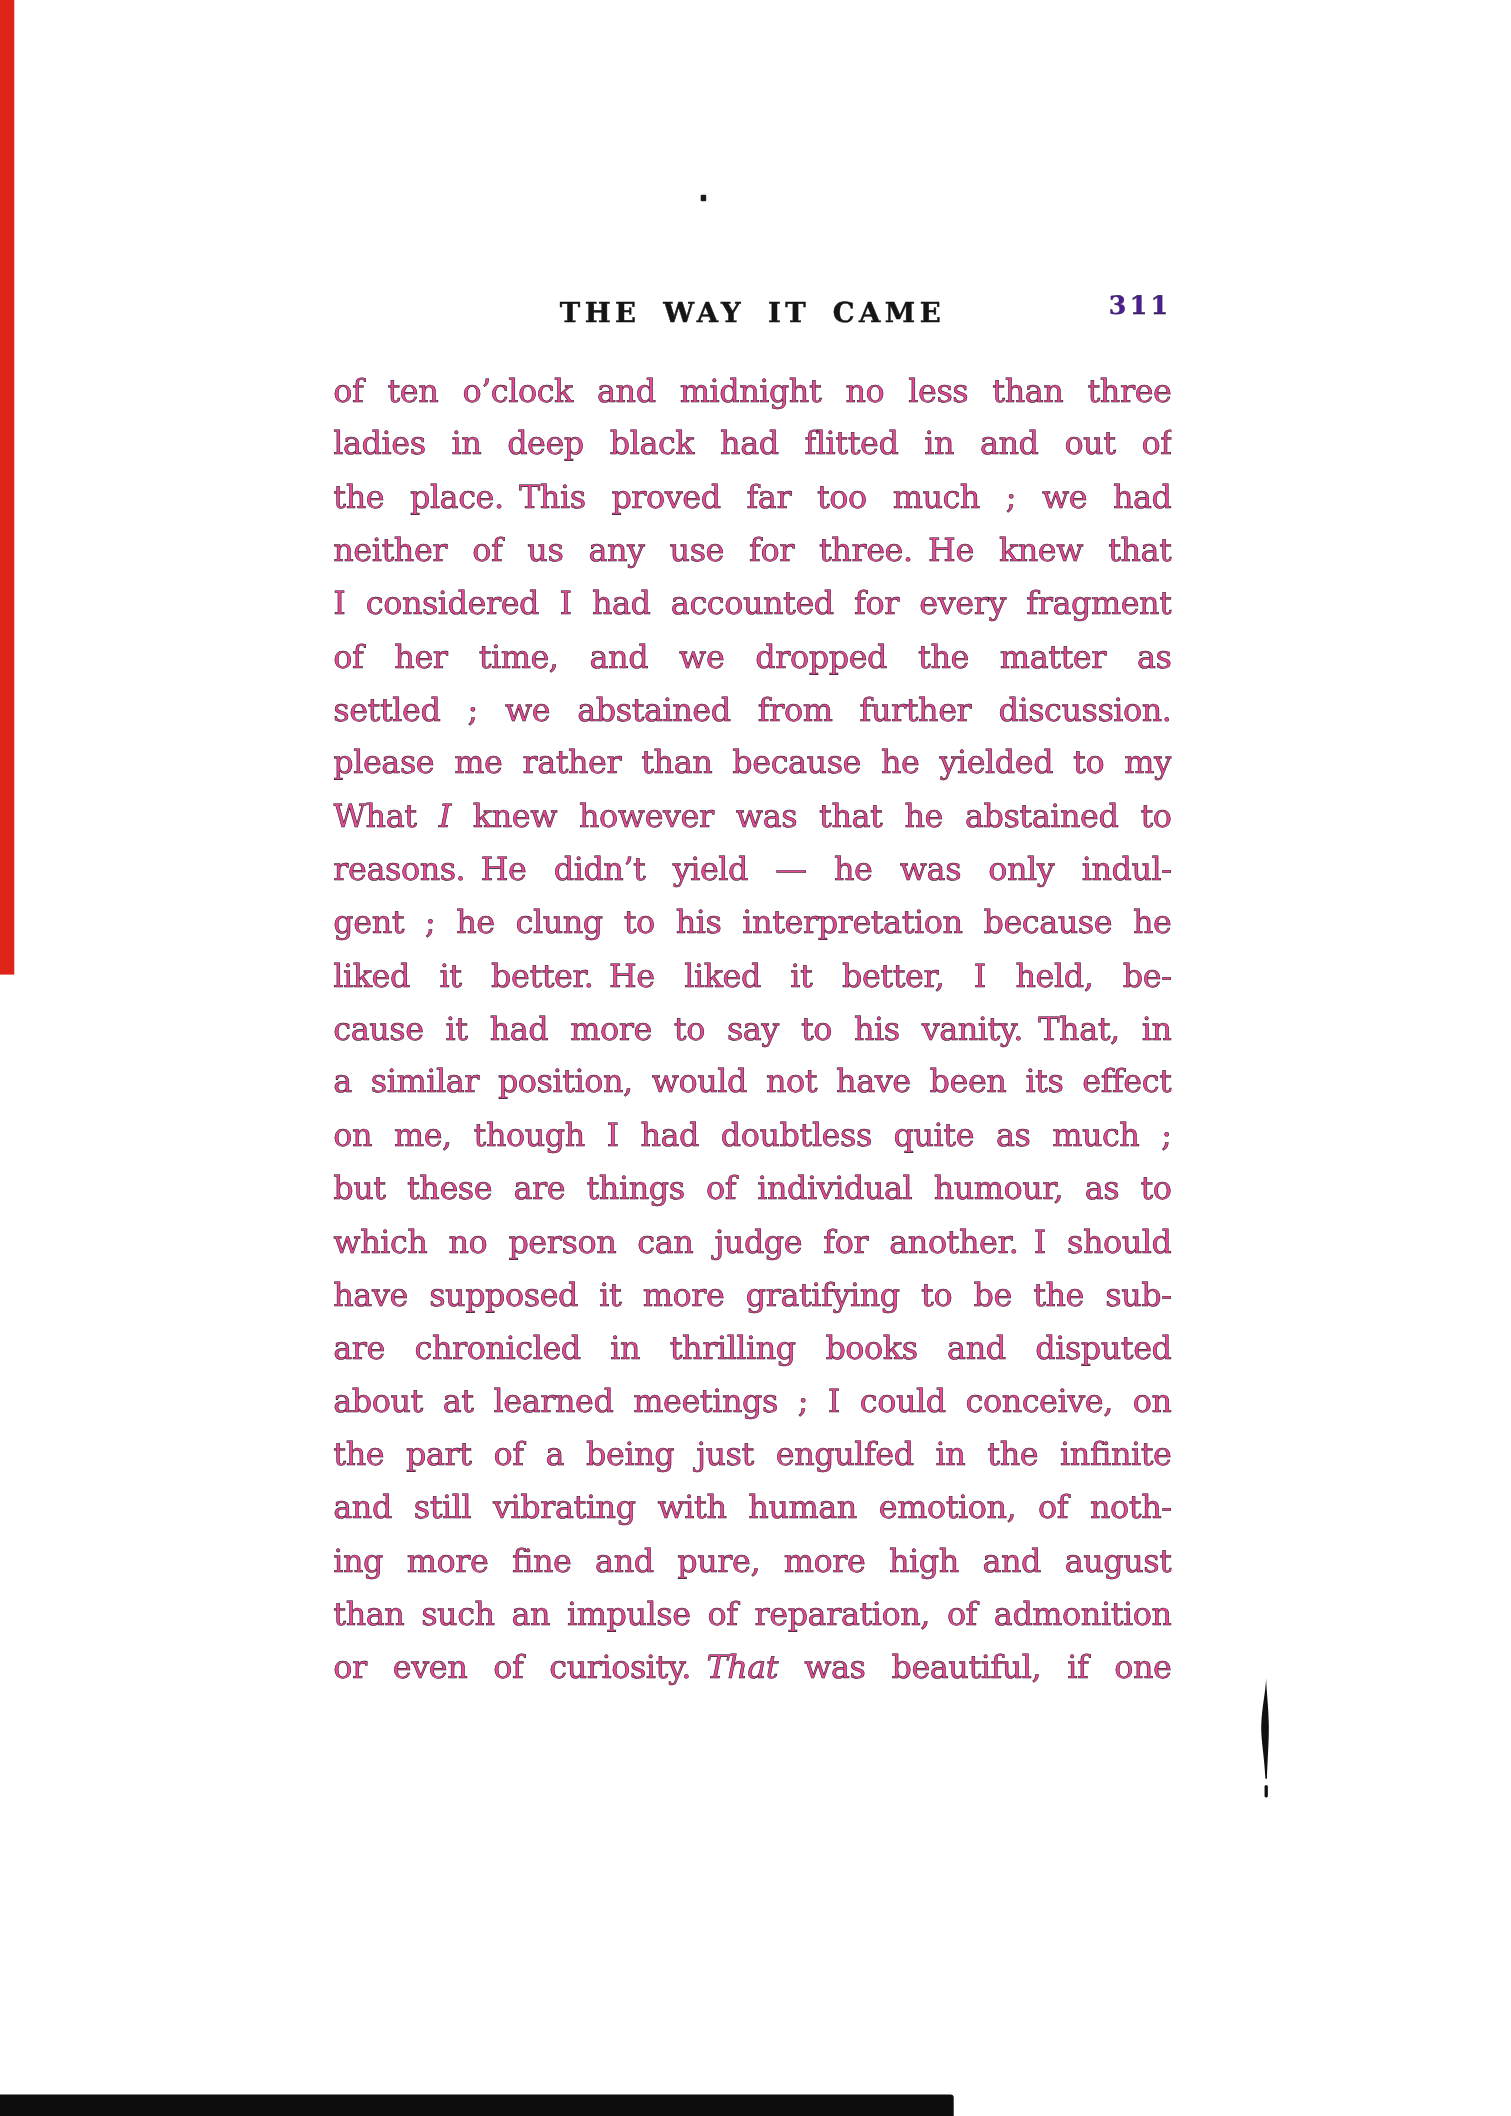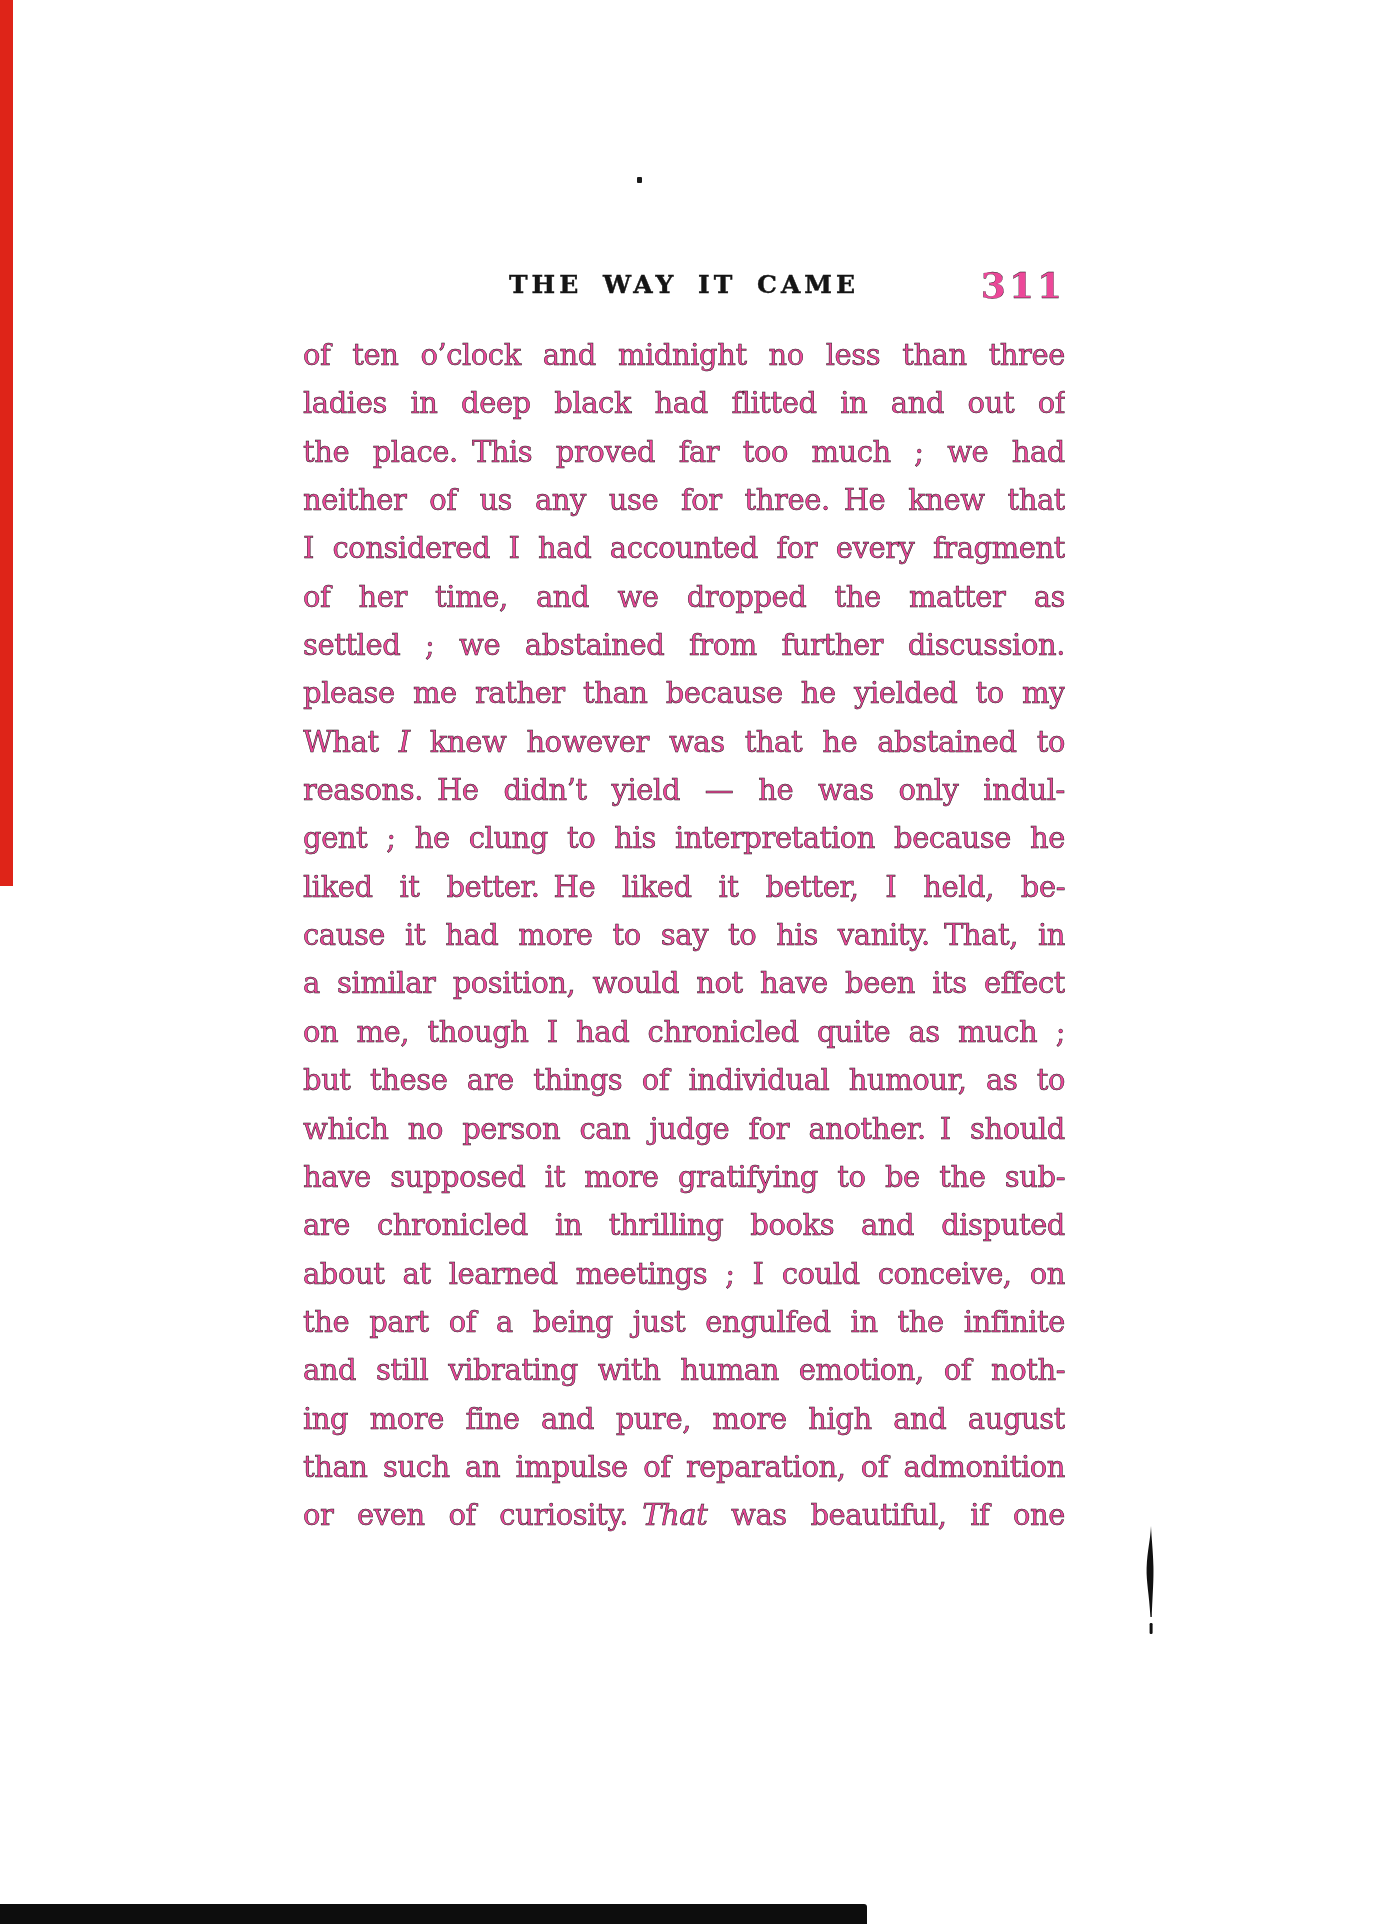--- a/index.html
+++ b/index.html
@@ -50,24 +50,24 @@
     font-weight: bold;
     letter-spacing: 4px;
     word-spacing: 8px;
     white-space: nowrap;
     color: #151515;
     -webkit-text-stroke: 0.4px #151515;
   }
   .page-number {
     position: absolute;
     right: 0; top: 0;
-    font-size: 36px;
+    font-size: 23px;
     font-weight: bold;
     letter-spacing: 3px;
-    color: #ec4899;
+    color: #4c1d95;
     -webkit-text-stroke: 0.3px #151515;
   }
   
   .text-block {
     position: absolute;
     left: 303px; top: 331px;
     width: 762px;
   }
   .line {
     height: 48.35px;
@@ -111,21 +111,21 @@
       <div class="line"><span>I considered I had accounted for every fragment</span></div>
       <div class="line"><span>of her time, and we dropped the matter as</span></div>
       <div class="line"><span>settled ; we abstained from further discussion.</span></div>
       <div class="line"><span>please me rather than because he yielded to my</span></div>
       <div class="line"><span>What </span><span class="it">I</span><span> knew however was that he abstained to</span></div>
       <div class="line"><span>reasons. He didn’t yield — he was only indul-</span></div>
       <div class="line"><span>gent ; he clung to his interpretation because he</span></div>
       <div class="line"><span>liked it better. He liked it better, I held, be-</span></div>
       <div class="line"><span>cause it had more to say to his vanity. That, in</span></div>
       <div class="line"><span>a similar position, would not have been its effect</span></div>
-      <div class="line"><span>on me, though I had chronicled quite as much ;</span></div>
+      <div class="line"><span>on me, though I had doubtless quite as much ;</span></div>
       <div class="line"><span>but these are things of individual humour, as to</span></div>
       <div class="line"><span>which no person can judge for another. I should</span></div>
       <div class="line"><span>have supposed it more gratifying to be the sub-</span></div>
       <div class="line"><span>are chronicled in thrilling books and disputed</span></div>
       <div class="line"><span>about at learned meetings ; I could conceive, on</span></div>
       <div class="line"><span>the part of a being just engulfed in the infinite</span></div>
       <div class="line"><span>and still vibrating with human emotion, of noth-</span></div>
       <div class="line"><span>ing more fine and pure, more high and august</span></div>
       <div class="line"><span>than such an impulse of reparation, of admonition</span></div>
       <div class="line"><span>or even of curiosity. </span><span class="it">That</span><span> was beautiful, if one</span></div>

